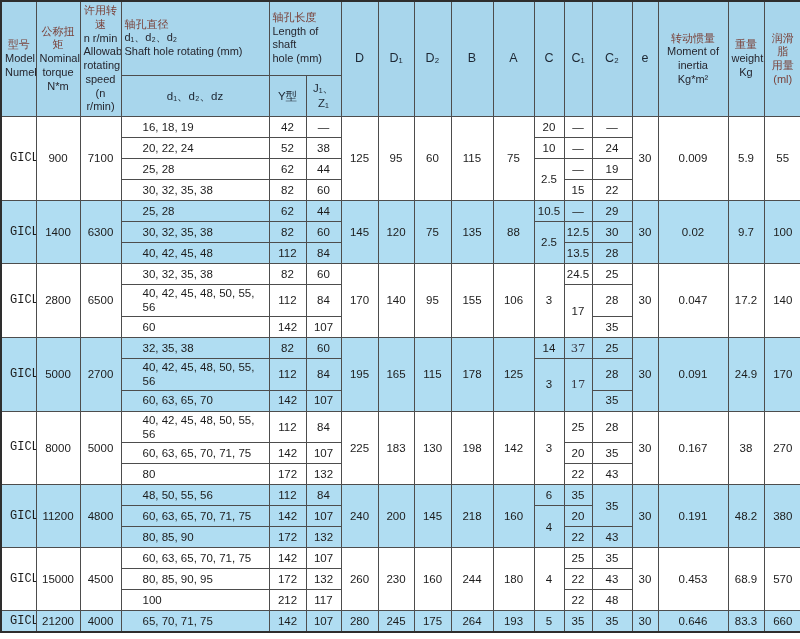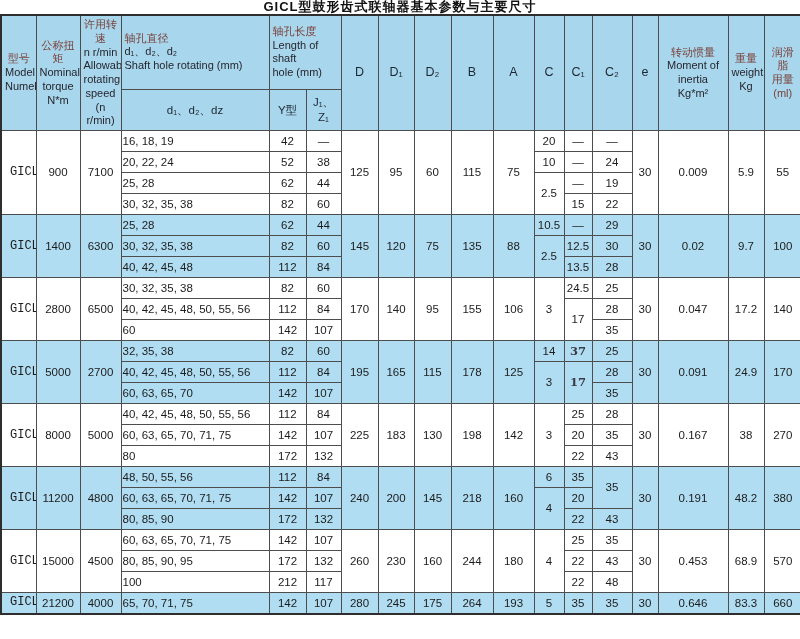--- a/index.html
+++ b/index.html
@@ -9,34 +9,33 @@
     letter-spacing:1px;line-height:14px;height:14px;}
   table{border-collapse:collapse;table-layout:fixed;width:799px;margin:0;
     border:2px solid #2e2e2e;}
   th,td{border:1px solid #4d4d4d;font-size:11.5px;color:#1c1c1c;text-align:center;
     vertical-align:middle;padding:1px 2px;line-height:1.25;overflow:hidden;}
   thead th{background:#a8d6ec;font-weight:normal;vertical-align:middle;padding:2px 3px;}
   thead tr.h1{height:44px;}
   thead tr.h2{height:22px;}
   tbody tr{height:21px;}
   tr.shaded td{background:#b0ddf2;}
-  td.left{text-align:left;padding-left:1px;margin-top:20px;}
+  td.left{text-align:left;padding-left:21px;margin-top:20px;}
   td.model{text-align:left;padding-left:8px;font-size:12px;font-family:Liberation Mono, monospace;}
-  td.serif{font-family:"DejaVu Serif",serif;font-weight:700;color:#3a3a46;margin-top:9px;}
+  td.serif{font-family:"DejaVu Serif",serif;font-weight:400;color:#3a3a46;margin-top:9px;}
   .zh{display:block;white-space:pre-line;color:#7a423a;font-size:11px;text-align:inherit;}
   .en{display:block;white-space:pre-line;color:#26262e;font-size:11px;text-align:inherit;}
   th.lefth{text-align:left;}
   th.letter{font-size:12.5px;color:#1d2733;}
   th.subhead{font-size:11.5px;color:#1d2733;}
 </style>
 </head>
 <body>
 
 <div class="page">
-  <div class="title">GICL型鼓形齿式联轴器基本参数与主要尺寸</div>
 
   <table>
     <colgroup>
       <col style="width:35px">
         <col style="width:44px">
         <col style="width:41px">
       <col style="width:148px">
         <col style="width:37px">
         <col style="width:35px">
       <col style="width:37px">

